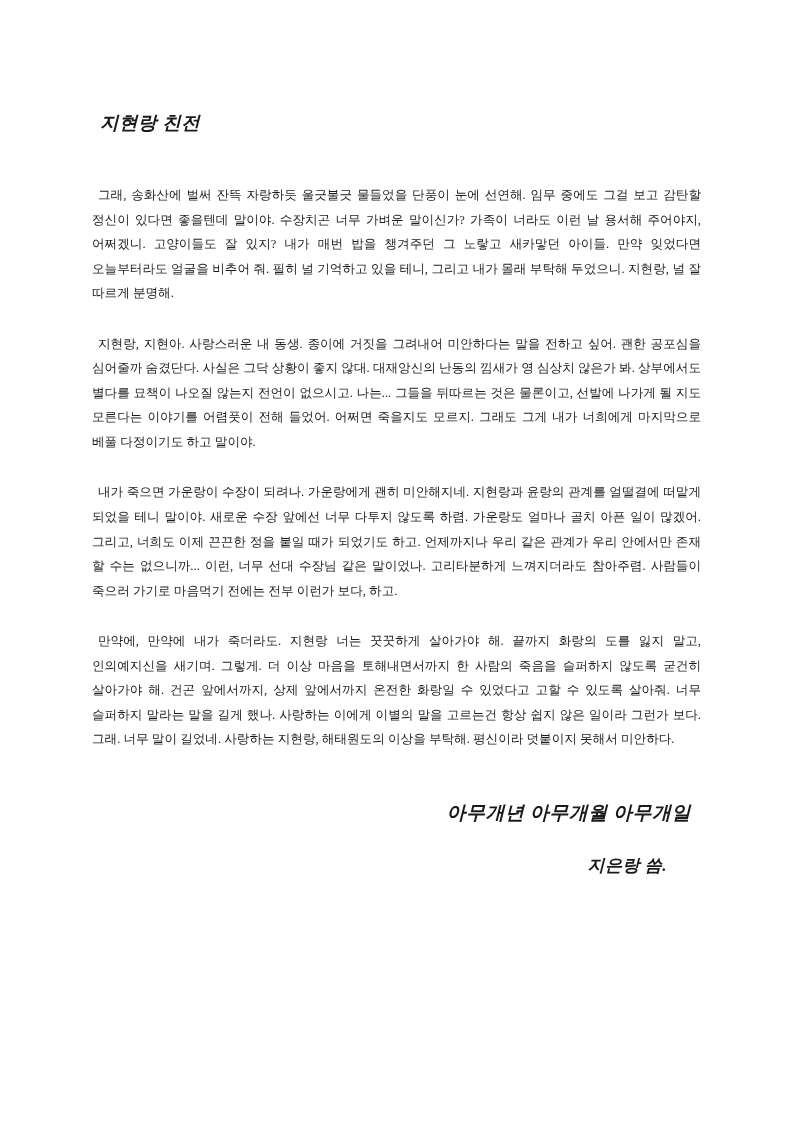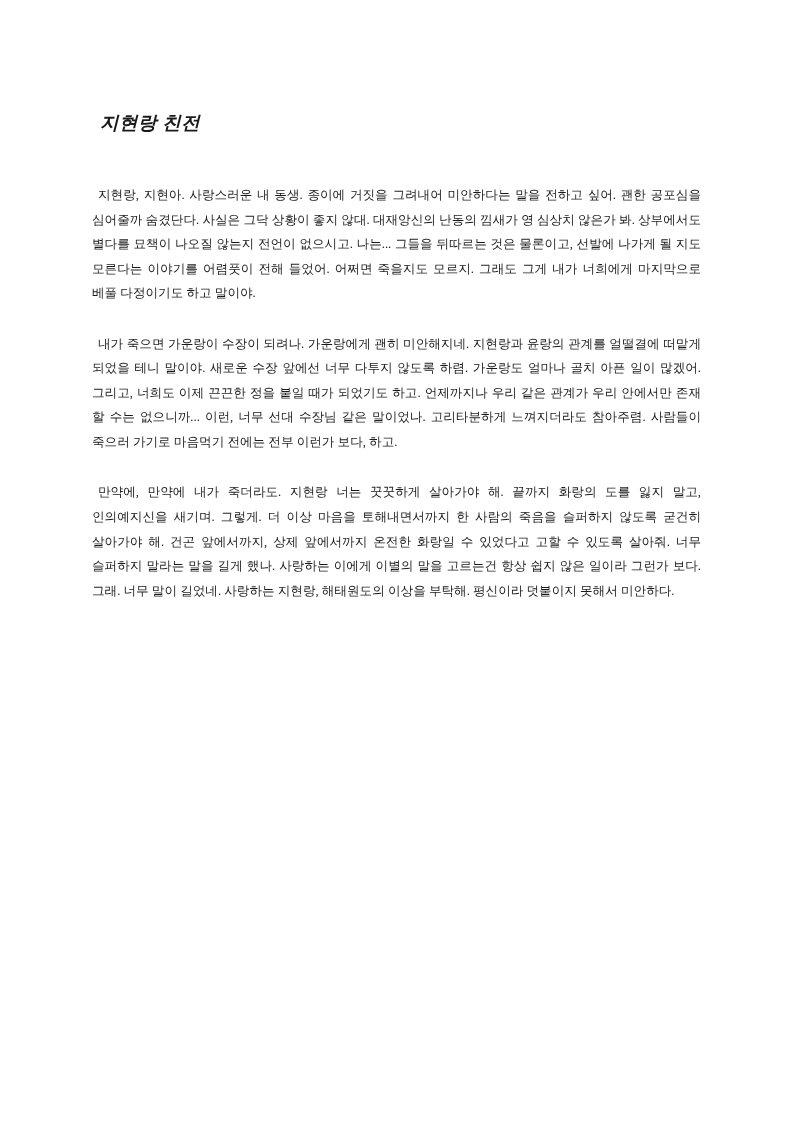--- a/index.html
+++ b/index.html
@@ -71,19 +71,24 @@
     letter-spacing: 0.2px;
   }
 </style>
 </head>
 <body>
 
 <div class="page">
 
   <h1 class="letter-title">지현랑 친전</h1>
 
+  <p class="body-block">그래, 송화산에 벌써 잔뜩 자랑하듯 울긋불긋 물들었을 단풍이 눈에 선연해. 임무 중에도 그걸 보고 감탄할 정신이 있다면 좋을텐데 말이야. 수장치곤 너무 가벼운 말이신가? 가족이 너라도 이런 날 용서해 주어야지, 어쩌겠니. 고양이들도 잘 있지? 내가 매번 밥을 챙겨주던 그 노랗고 새카맣던 아이들. 만약 잊었다면 오늘부터라도 얼굴을 비추어 줘. 필히 널 기억하고 있을 테니, 그리고 내가 몰래 부탁해 두었으니. 지현랑, 널 잘 따르게 분명해.</p>
   <p class="body-block">지현랑, 지현아. 사랑스러운 내 동생. 종이에 거짓을 그려내어 미안하다는 말을 전하고 싶어. 괜한 공포심을 심어줄까 숨겼단다. 사실은 그닥 상황이 좋지 않대. 대재앙신의 난동의 낌새가 영 심상치 않은가 봐. 상부에서도 별다를 묘책이 나오질 않는지 전언이 없으시고. 나는... 그들을 뒤따르는 것은 물론이고, 선발에 나가게 될 지도 모른다는 이야기를 어렴풋이 전해 들었어. 어쩌면 죽을지도 모르지. 그래도 그게 내가 너희에게 마지막으로 베풀 다정이기도 하고 말이야.</p>
   <p class="body-block">내가 죽으면 가운랑이 수장이 되려나. 가운랑에게 괜히 미안해지네. 지현랑과 윤랑의 관계를 얼떨결에 떠맡게 되었을 테니 말이야. 새로운 수장 앞에선 너무 다투지 않도록 하렴. 가운랑도 얼마나 골치 아픈 일이 많겠어. 그리고, 너희도 이제 끈끈한 정을 붙일 때가 되었기도 하고. 언제까지나 우리 같은 관계가 우리 안에서만 존재 할 수는 없으니까... 이런, 너무 선대 수장님 같은 말이었나. 고리타분하게 느껴지더라도 참아주렴. 사람들이 죽으러 가기로 마음먹기 전에는 전부 이런가 보다, 하고.</p>
   <p class="body-block">만약에, 만약에 내가 죽더라도. 지현랑 너는 꿋꿋하게 살아가야 해. 끝까지 화랑의 도를 잃지 말고, 인의예지신을 새기며. 그렇게. 더 이상 마음을 토해내면서까지 한 사람의 죽음을 슬퍼하지 않도록 굳건히 살아가야 해. 건곤 앞에서까지, 상제 앞에서까지 온전한 화랑일 수 있었다고 고할 수 있도록 살아줘. 너무 슬퍼하지 말라는 말을 길게 했나. 사랑하는 이에게 이별의 말을 고르는건 항상 쉽지 않은 일이라 그런가 보다. 그래. 너무 말이 길었네. 사랑하는 지현랑, 해태원도의 이상을 부탁해. 평신이라 덧붙이지 못해서 미안하다.</p>
 
+  <div class="signature-wrap">
+    <div class="sig-date">아무개년 아무개월 아무개일</div>
+    <div class="sig-name">지은랑 씀.</div>
+  </div>
 
 
 </div>
 
 </body></html>

